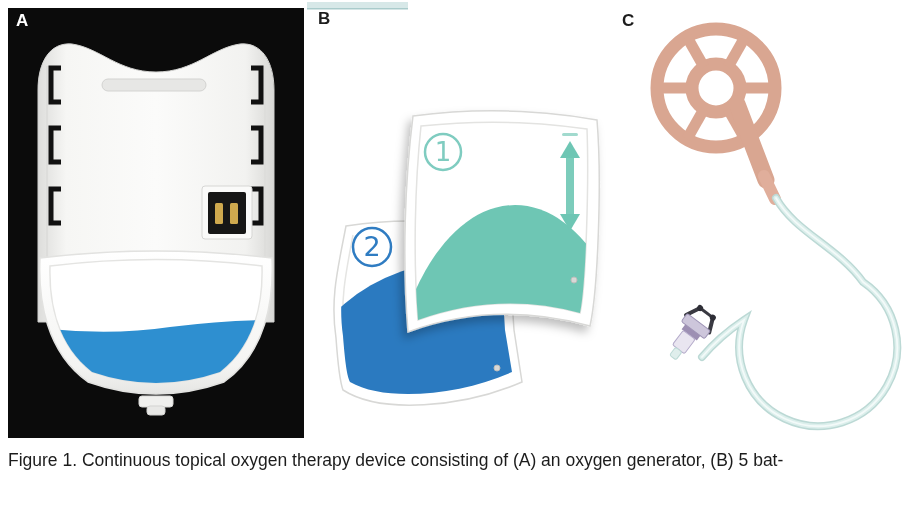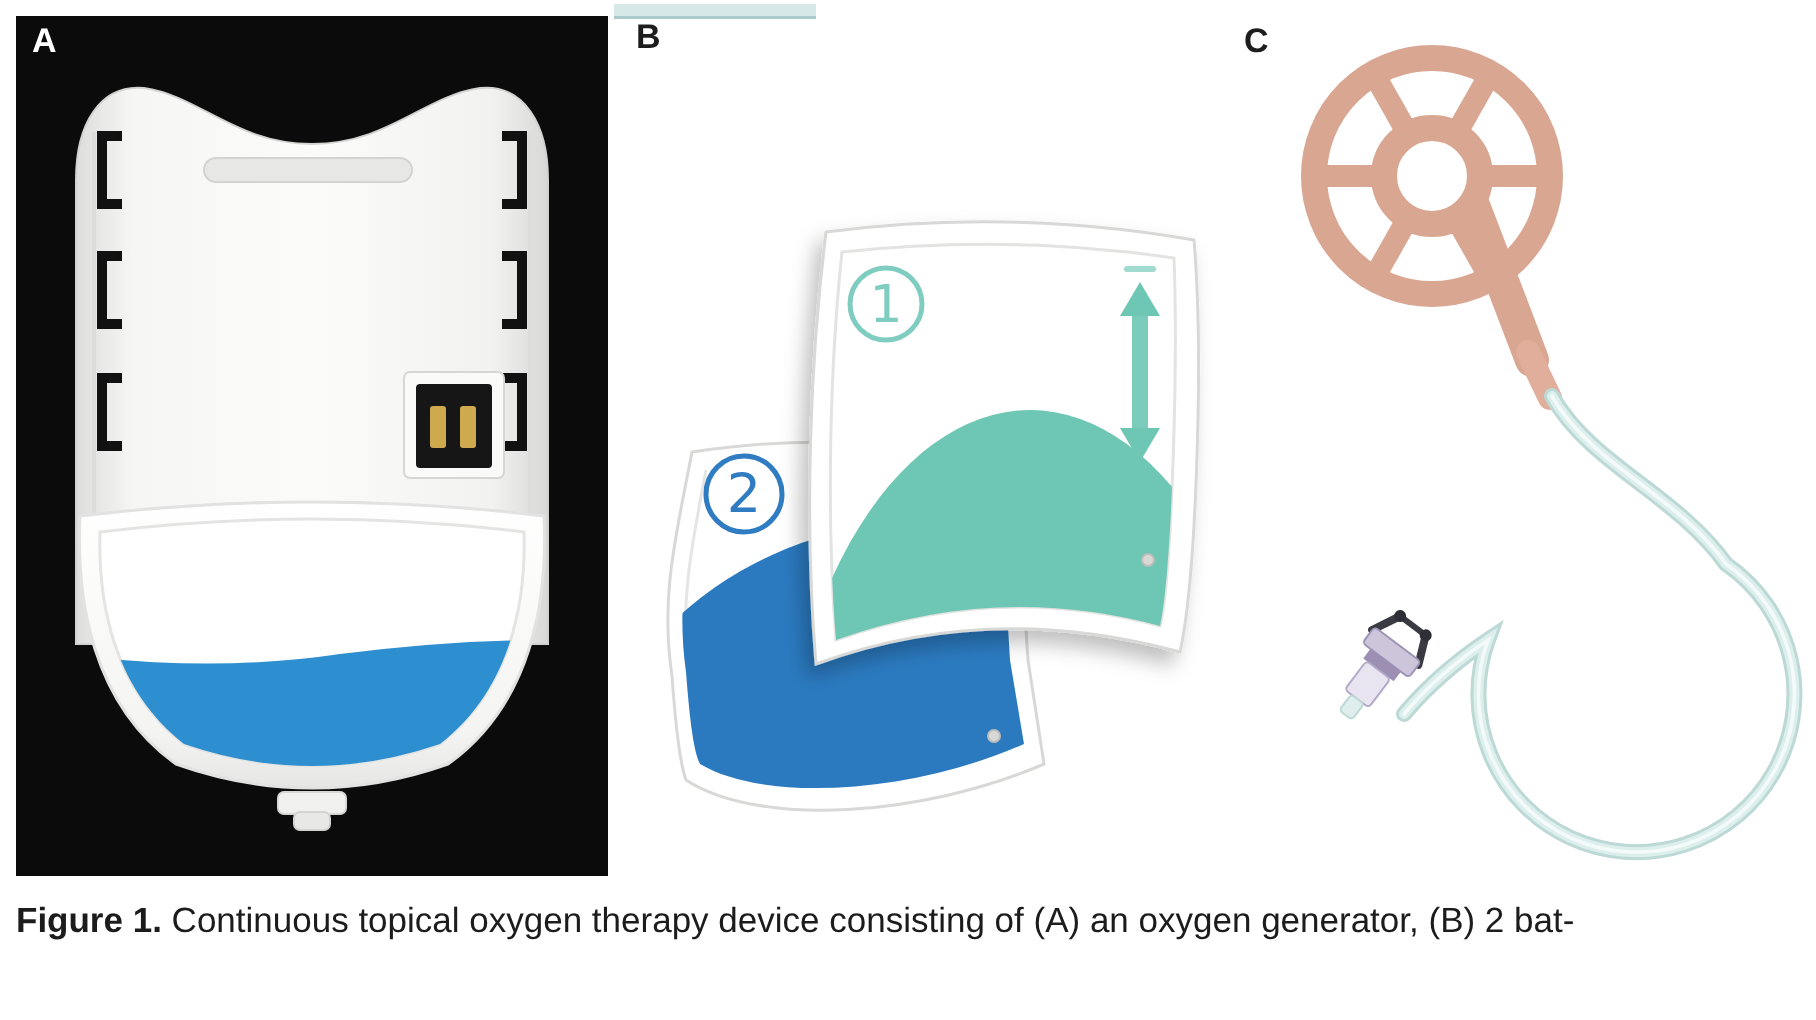--- a/index.html
+++ b/index.html
@@ -5,21 +5,21 @@
   html,body{margin:0;padding:0;background:#ffffff;}
   #page{position:relative;width:908px;height:510px;background:#ffffff;overflow:hidden;
         font-family:"Liberation Sans", sans-serif;}
   .panel-label{position:absolute;font-size:17px;font-weight:bold;letter-spacing:.5px;}
   #label-a{left:16px;top:11px;color:#ffffff;}
   #label-b{left:318px;top:9px;color:#1d1d1d;}
   #label-c{left:622px;top:11px;color:#1d1d1d;}
   #figure-svg{position:absolute;left:0;top:0;}
   #caption{position:absolute;left:8px;top:448px;width:894px;color:#1c1c1c;
            font-size:17.5px;line-height:24px;}
-  #caption .cap-label{font-weight:bold;}
+  #caption .cap-label{font-weight:normal;}
   .cap-line{white-space:nowrap;}
 </style>
 </head>
 <body>
 
 <div id="page">
 
   <svg id="figure-svg" width="908" height="445" viewBox="0 0 908 445">
     <defs>
       <linearGradient id="bodyGrad" x1="0" y1="0" x2="1" y2="0">
@@ -164,16 +164,16 @@
         <rect x="682" y="352" width="8" height="10" rx="2" fill="#dfeeec" stroke="#bcd9d5"></rect>
       </g>
     </g>
   </svg>
 
   <div id="label-a" class="panel-label">A</div>
   <div id="label-b" class="panel-label">B</div>
   <div id="label-c" class="panel-label">C</div>
 
   <div id="caption">
-    <div class="cap-line"><span class="cap-label">Figure 1.</span><span> Continuous topical oxygen therapy device consisting of (A) an oxygen generator, (B) 2 bat-</span></div>
+    <div class="cap-line"><span class="cap-label">Figure 1.</span><span> Continuous topical oxygen therapy device consisting of (A) an oxygen generator, (B) 5 bat-</span></div>
   </div>
 
 </div>
 
 </body></html>

